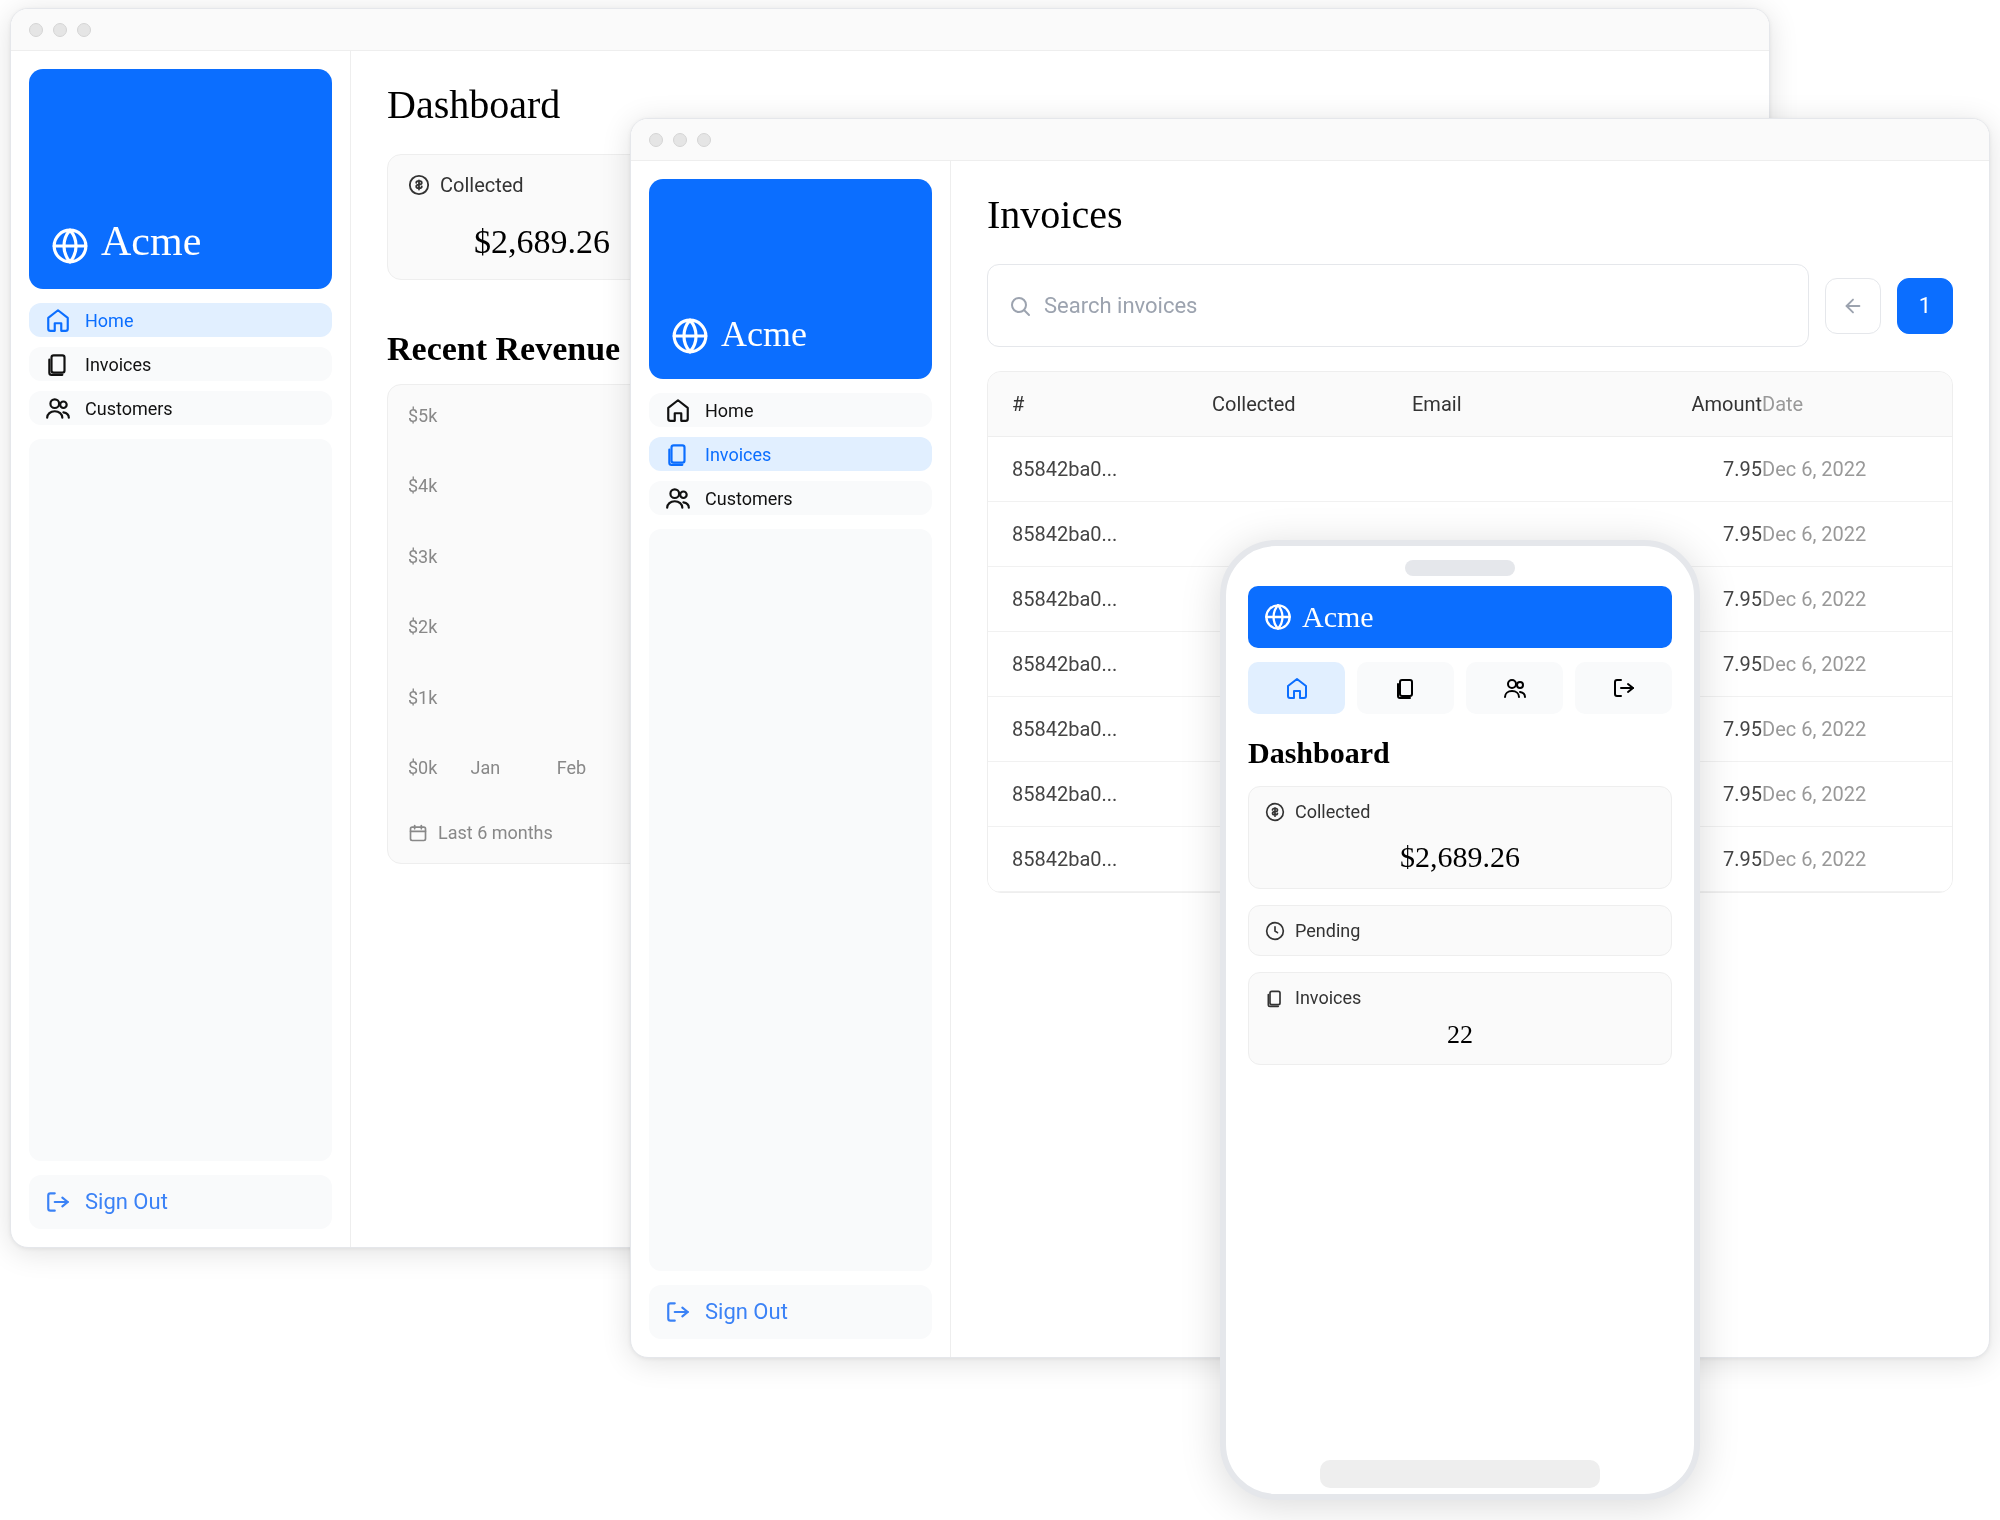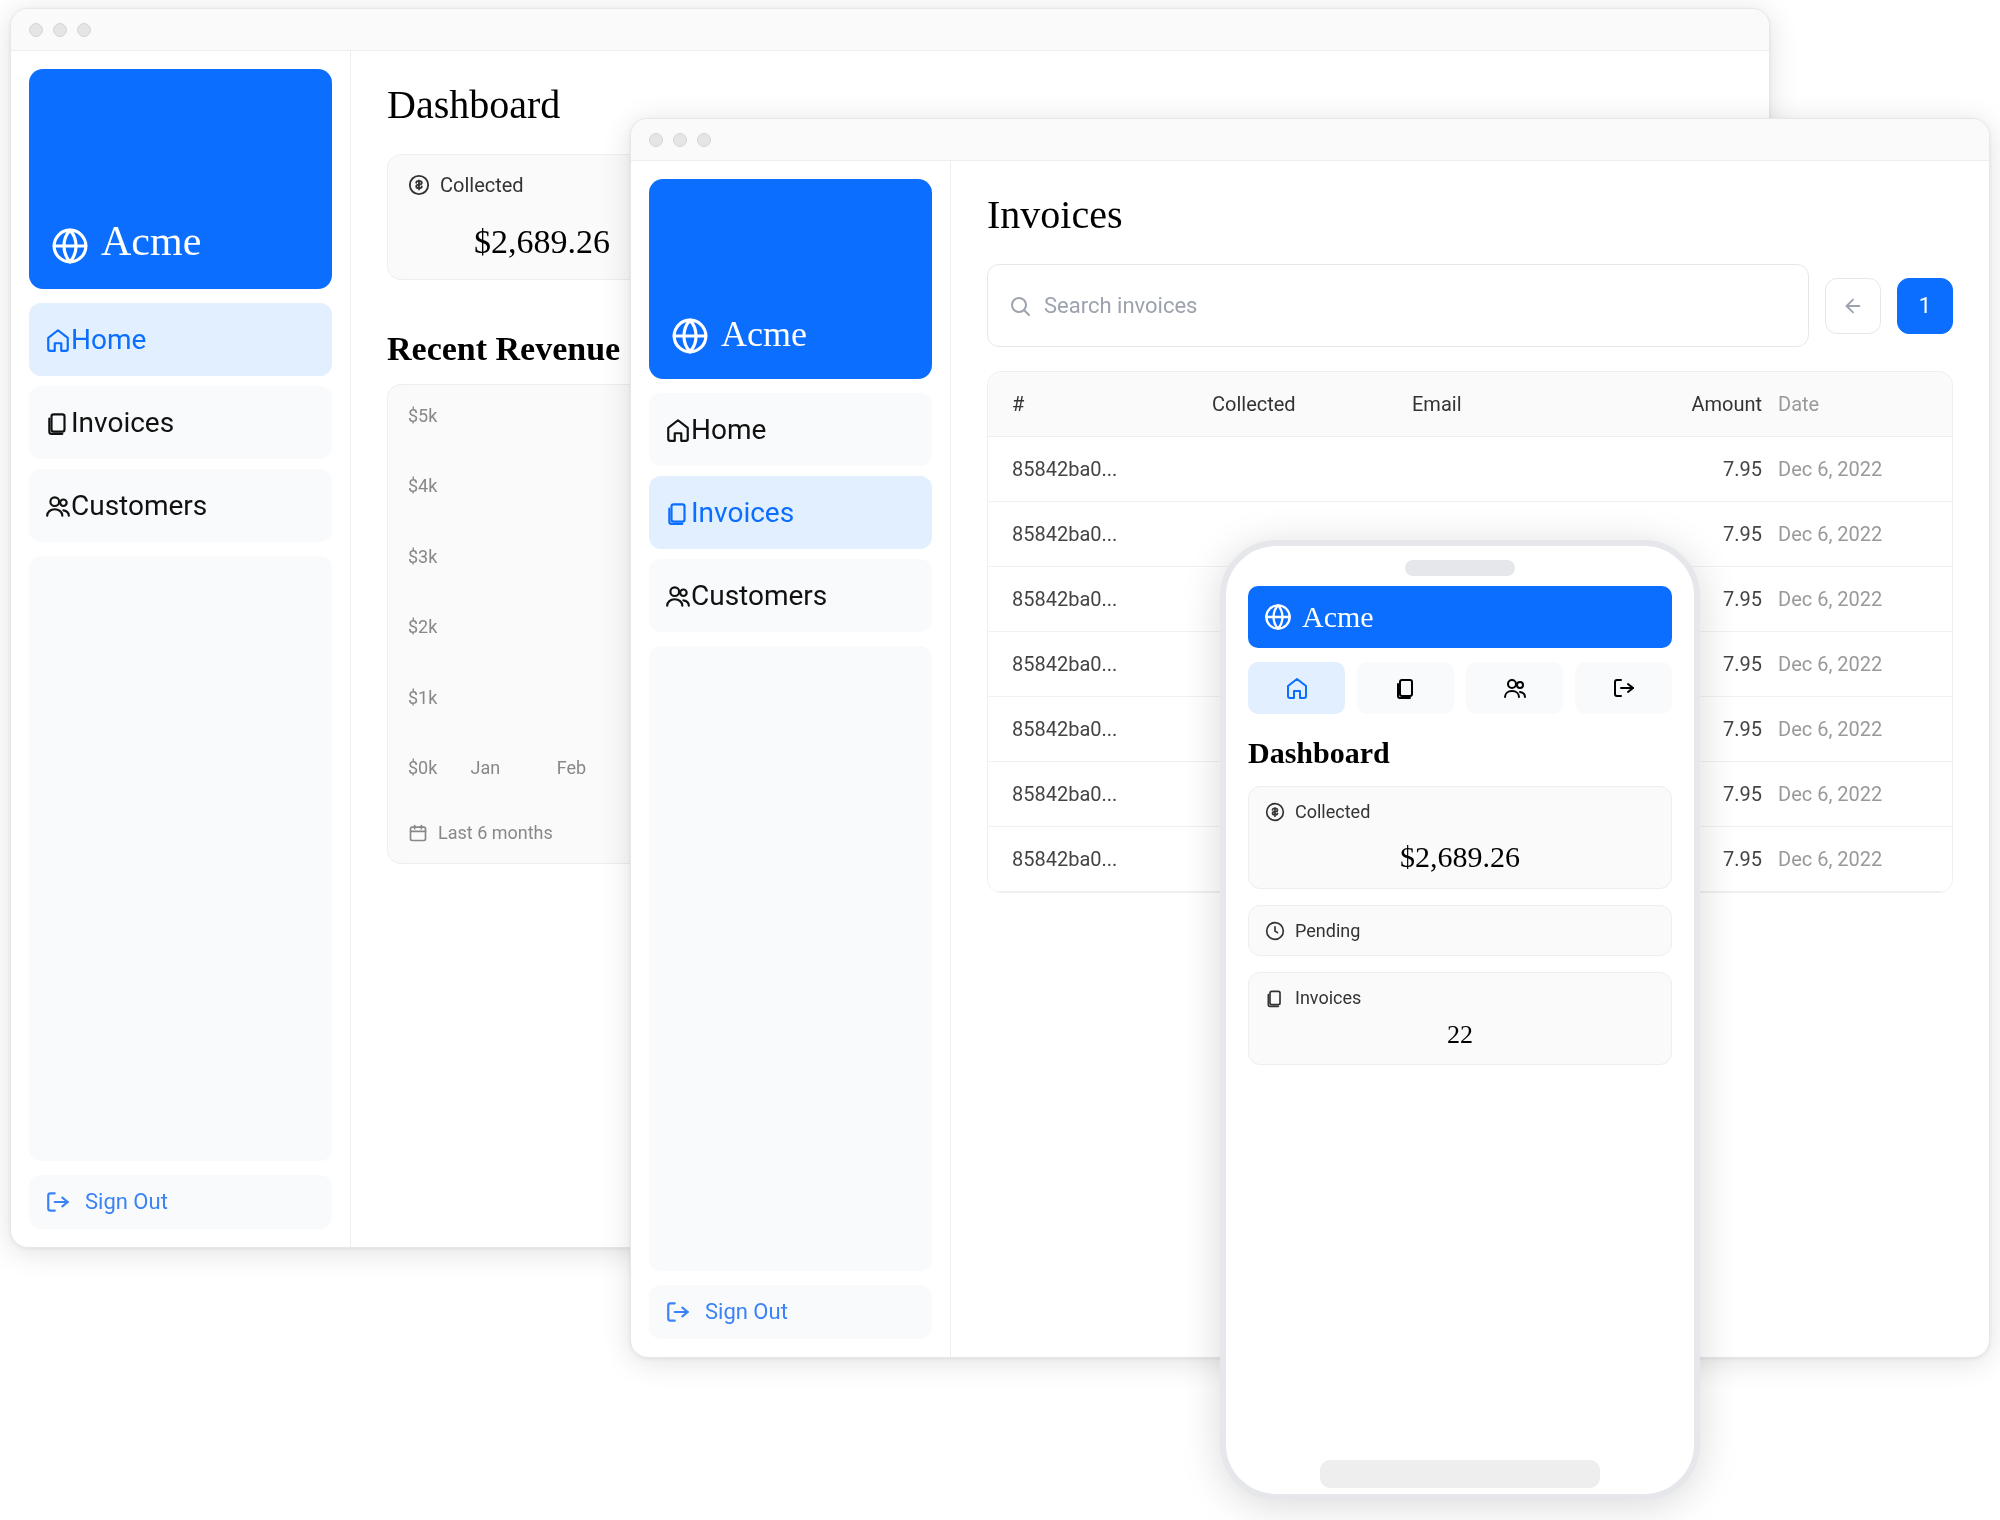--- a/index.html
+++ b/index.html
@@ -49,23 +49,23 @@
     display: flex;
     align-items: flex-end;
     gap: 12px;
   }
   .logo-card.big { height: 220px; }
   .logo-card.mid { height: 200px; }
   .globe-icon { width: 38px; height: 38px; }
   .logo-text { font-size: 42px; font-weight: 400; }
   .nav { display: flex; flex-direction: column; gap: 10px; }
   .nav-item {
-    display: flex; align-items: center; 
-    padding: 20px 16px; border-radius: 12px;
-    font-size: 28px; color: #111; background:#f9fafb;
+    display: flex; align-items: center; gap: 14px;
+    padding: 4px 16px; border-radius: 12px;
+    font-size: 18px; color: #111; background:#f9fafb;
     cursor: pointer;
   }
   .nav-item.active { background: #e1efff; color: #0b6eff; }
   .nav-item svg { width: 26px; height: 26px; }
   .sidebar-fill { flex: 1; background: #f9fafb; border-radius: 12px; }
   .signout {
     display: flex; align-items: flex-start; gap: 14px;
     padding: 14px 16px; font-size: 22px; color:#3b82f6; cursor:pointer;
     background:#f9fafb; border-radius:12px;
   }
@@ -102,21 +102,21 @@
   }
   .search-box svg{ width:24px; height:24px; }
   .page-btn { width:56px; height:56px; border:1px solid #e5e7eb; border-radius:12px; display:flex; align-items:center; justify-content:center; color:#9ca3af; }
   .page-btn.active { background:#0b6eff; color:#fff; border-color:#0b6eff; font-size:22px;}
   .page-btn svg{width:22px;height:22px;}
   .table { border:1px solid #eee; border-radius:14px; overflow:hidden; background:#fafafa;}
   .thead, .trow { display:grid; grid-template-columns: 200px 200px 180px 170px 200px; padding:20px 24px; font-size:20px; align-items:center;}
   .thead { color:#333; background:#fafafa; border-bottom:1px solid #eee;}
   .trow { background:#fff; border-bottom:1px solid #f1f1f1; color:#444;}
   .tcell.amt { text-align:right; }
-  .tcell.date { color:#999;margin-left:16px; }
+  .tcell.date { color:#999; }
 
   
   .phone {
     position:absolute;
     left:1220px; top:540px;
     width:480px; height:960px;
     border:6px solid #e5e7eb;
     border-radius:56px;
     background:#fff;
     box-shadow: 0 6px 40px rgba(0,0,0,0.15);

